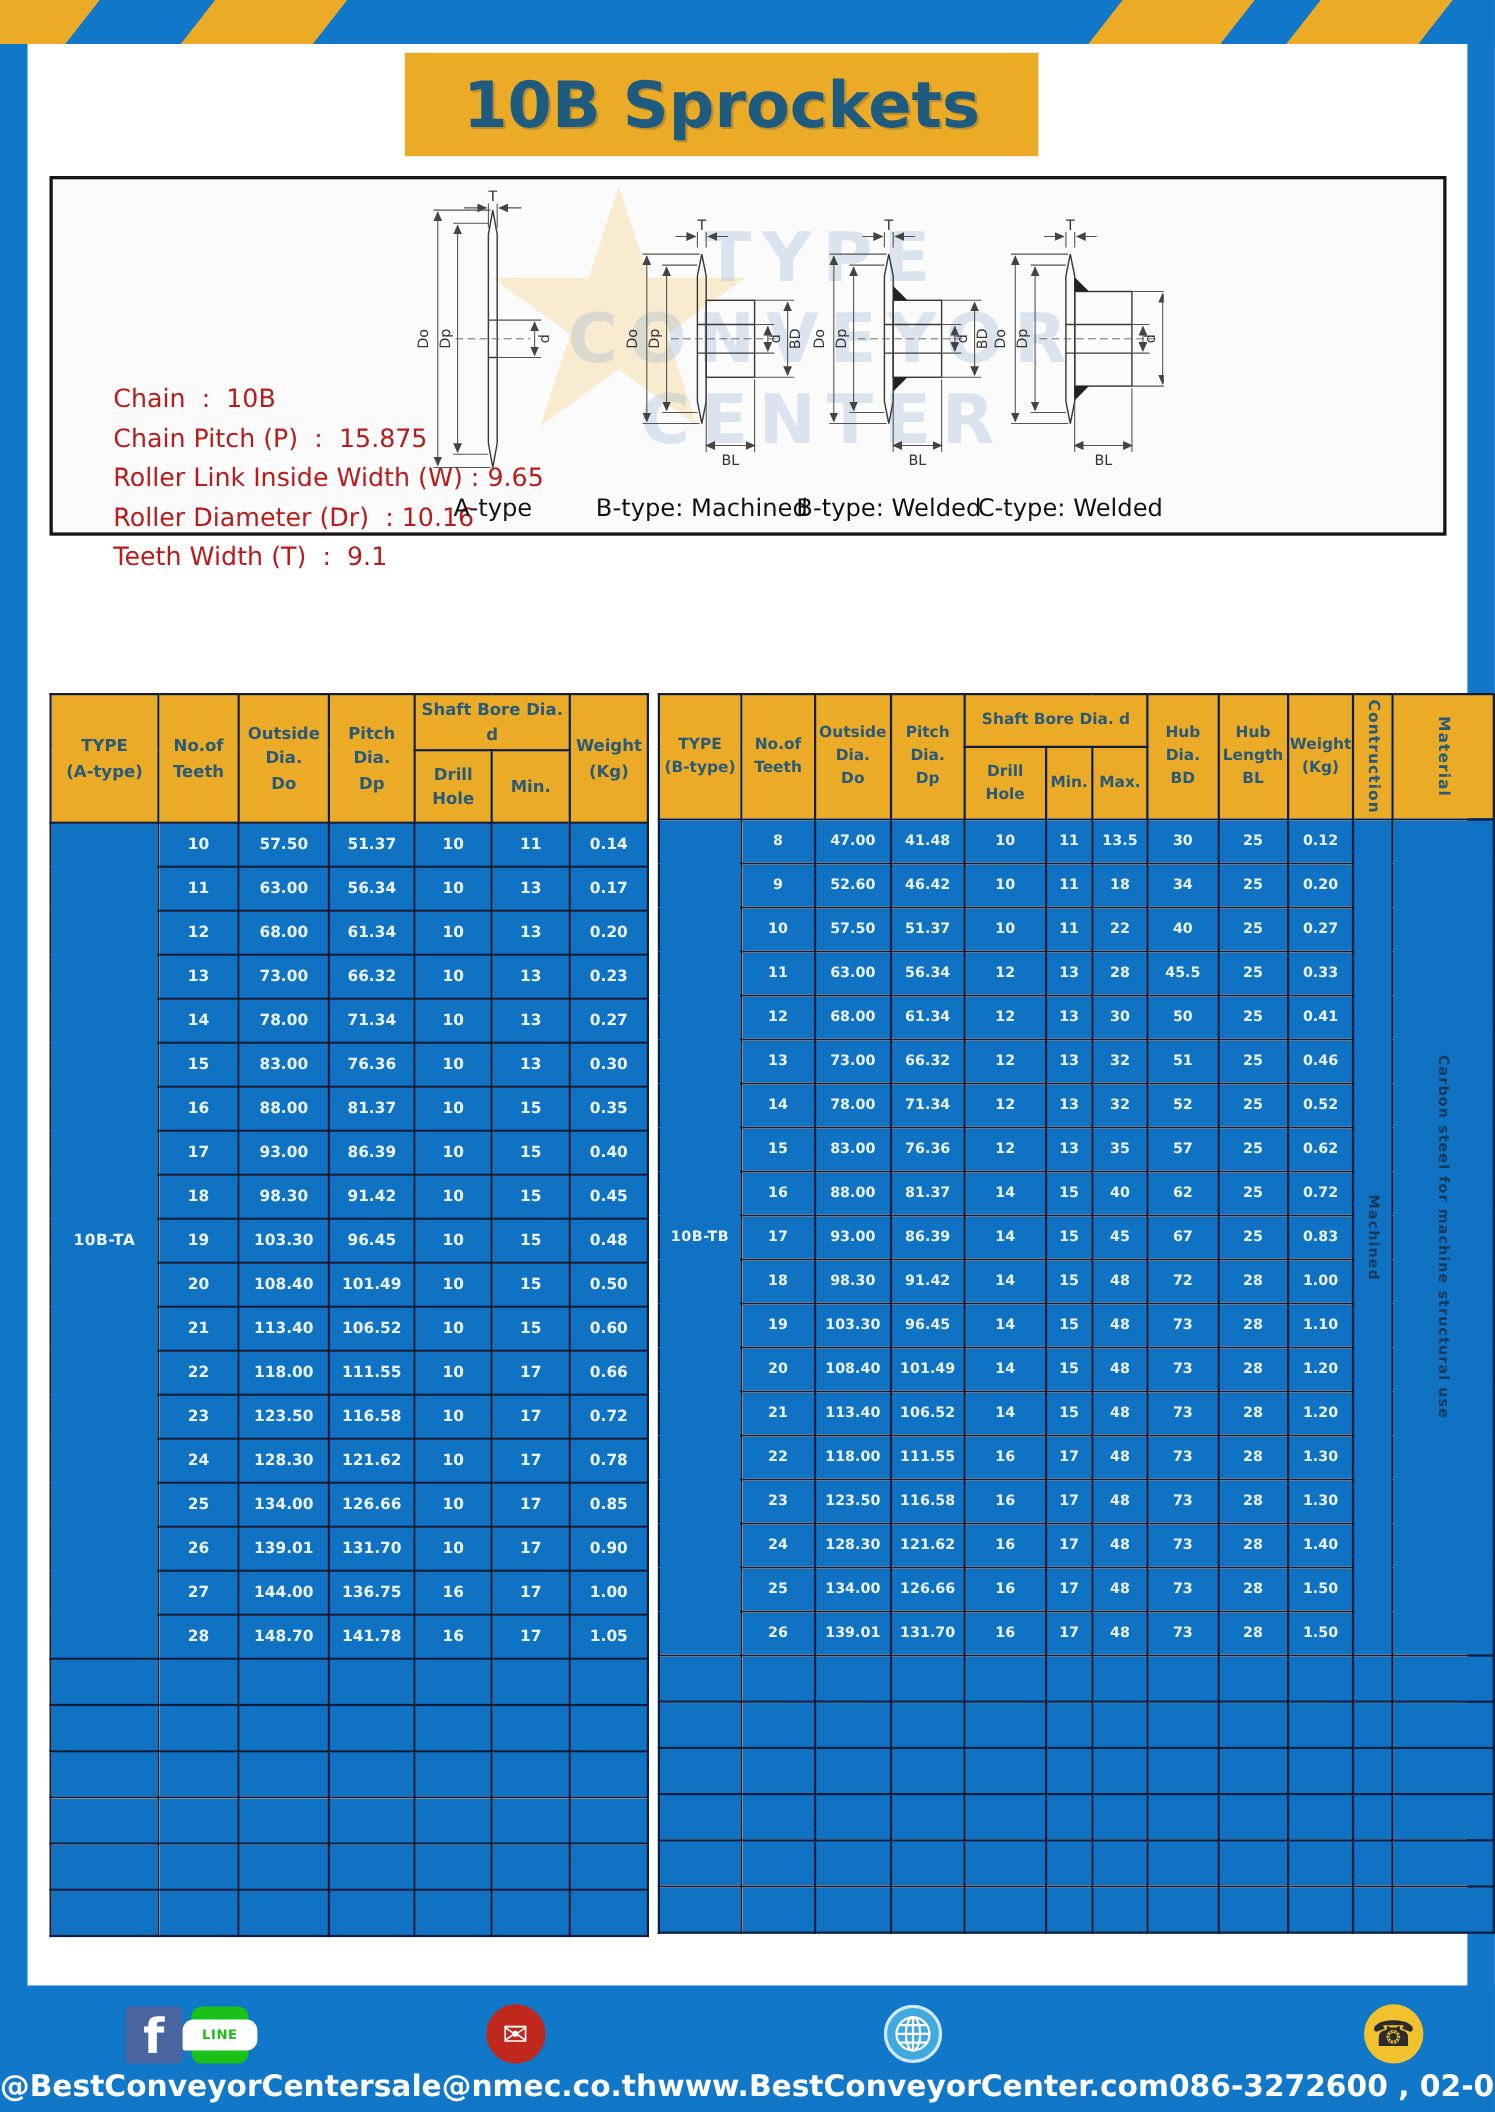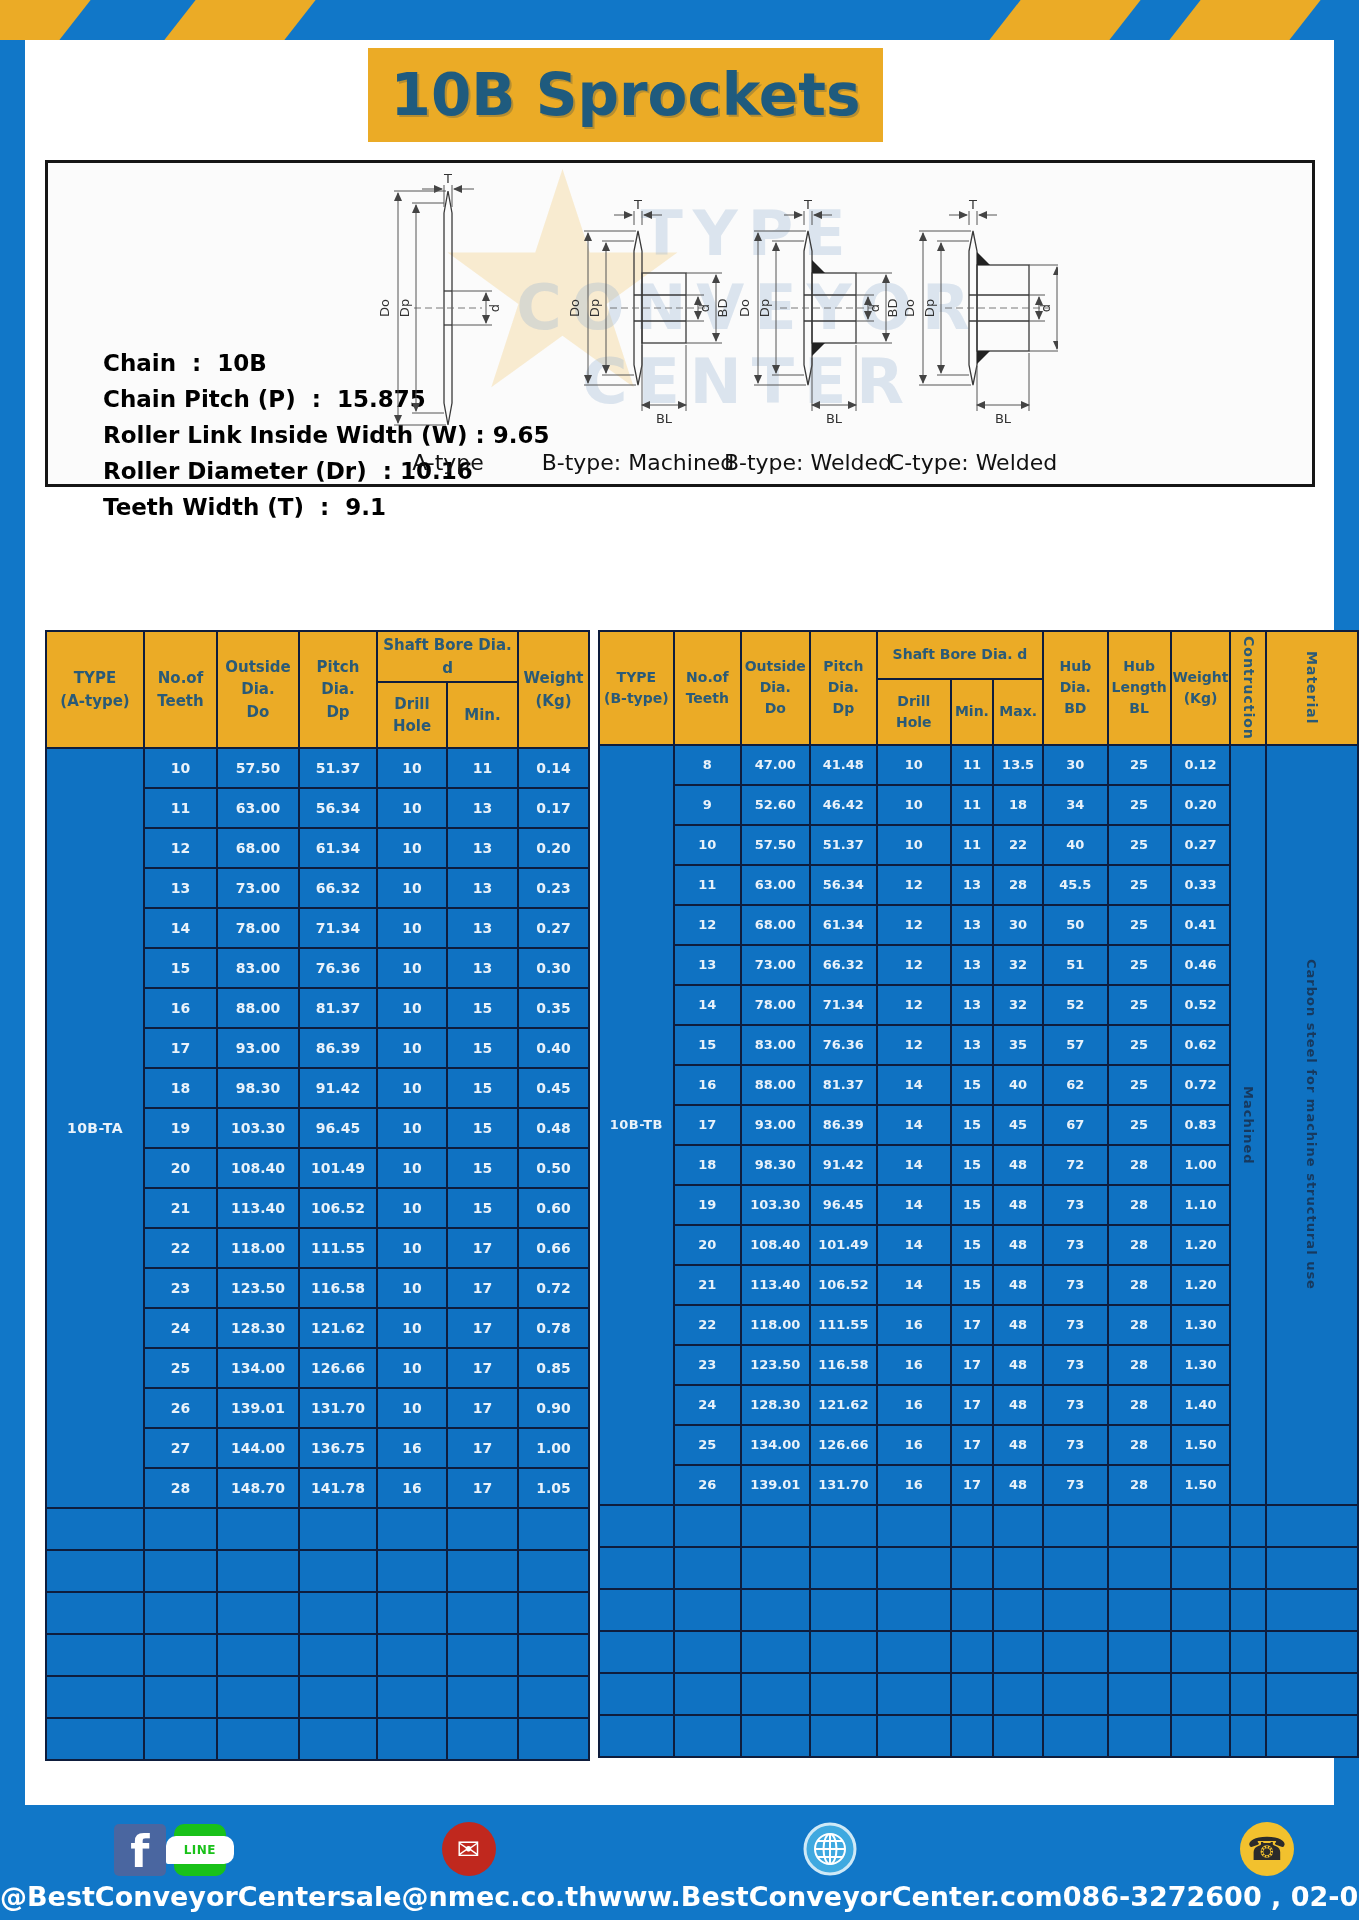--- a/index.html
+++ b/index.html
@@ -5,27 +5,27 @@
   html,body{margin:0;padding:0;background:#ffffff;font-family:"DejaVu Sans",sans-serif;}
   .page{position:relative;width:1359px;height:1920px;background:#ffffff;overflow:hidden;}
 
   
   .topband{position:absolute;top:0;left:0;width:1359px;height:40px;background:#1177C8;overflow:hidden;z-index:5;}
   .stripe{position:absolute;top:-8px;height:56px;width:120px;background:#EBAB26;transform:skewX(-38deg);}
   .sideband{position:absolute;top:0;width:25px;height:1920px;background:#1177C8;z-index:4;}
   .sideband.left{left:0;}.sideband.right{right:0;}
 
   
-  .titlebox{position:absolute;left:368px;top:48px;width:515px;height:94px;background:#EBAB26;display:flex;align-items:center;justify-content:center;z-index:6;}
+  .titlebox{position:absolute;left:368px;top:48px;width:576px;height:94px;background:#EBAB26;display:flex;align-items:center;justify-content:center;z-index:6;}
   .titlebox span{font-size:58px;font-weight:bold;color:#1F5B7E;text-shadow:2px 2px 0 rgba(25,55,85,.25);}
 
   
   .diagram{position:absolute;left:45px;top:160px;width:1270px;height:327px;background:#FBFBFB;border:3px solid #161616;box-sizing:border-box;z-index:6;}
   .specs{position:absolute;left:55px;top:182px;}
-  .spec-line{font-size:23px;font-weight:bold;color:#000000;line-height:36px;white-space:pre;}
+  .spec-line{font-size:23px;font-weight:normal;color:#b91c1c;line-height:36px;white-space:pre;}
   .wm-star{position:absolute;left:380px;top:-30px;font-size:300px;color:rgba(243,205,128,0.35);line-height:300px;pointer-events:none;}
   .wm-text{position:absolute;left:430px;top:34px;width:540px;font-size:62px;font-weight:bold;letter-spacing:10px;line-height:74px;color:rgba(145,175,210,0.30);text-align:center;white-space:pre-line;pointer-events:none;}
   .dsvg{position:absolute;left:310px;top:10px;}
   .dcap{position:absolute;top:287px;transform:translateX(-50%);font-size:22px;color:#111;white-space:nowrap;}
   .dcap.c1{left:400px;}.dcap.c2{left:590px;}.dcap.c3{left:760px;}.dcap.c4{left:925px;}
 
   
   .tbl{position:absolute;z-index:6;}
   .tblA{left:45px;top:630px;}
   .tblB{left:598px;top:630px;}

